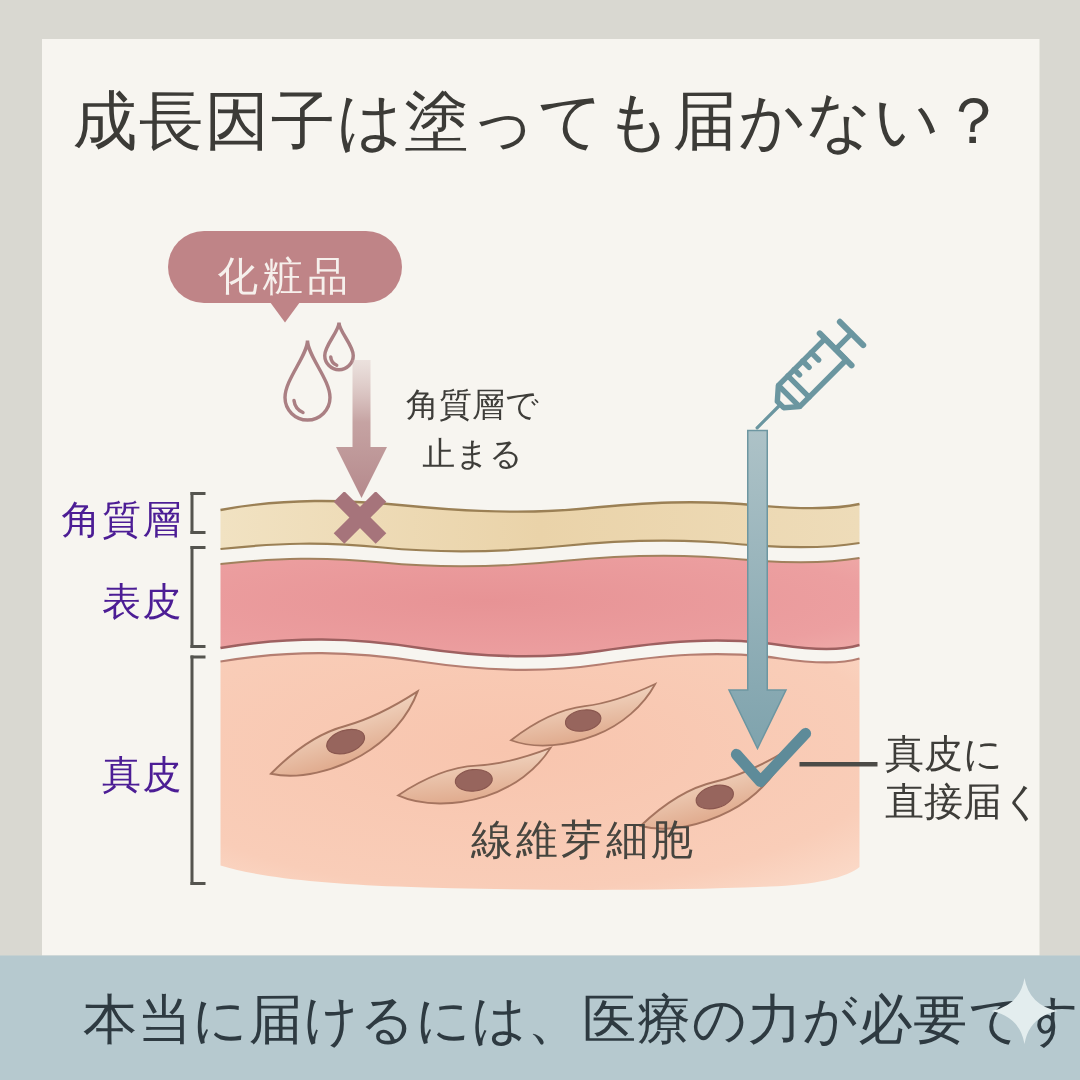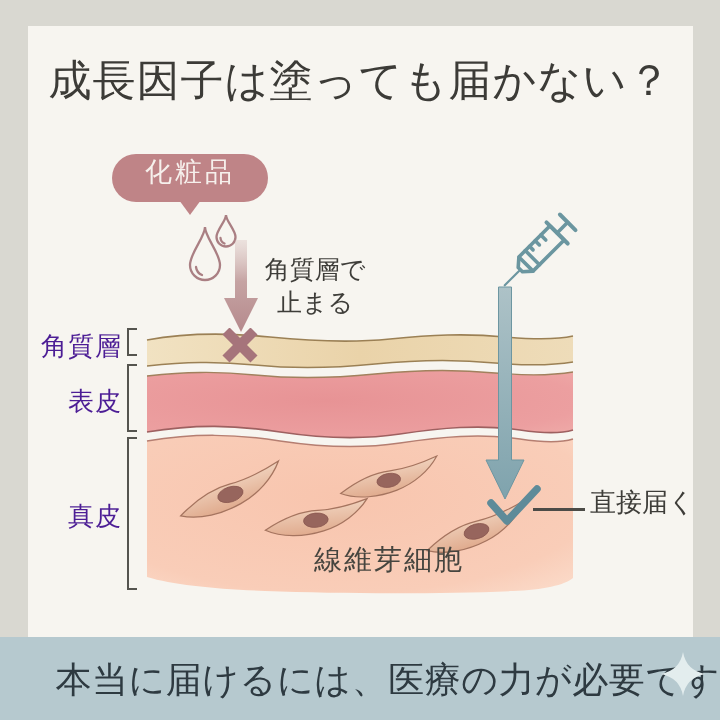--- a/index.html
+++ b/index.html
@@ -7,33 +7,33 @@
   body { font-family:"Liberation Serif","DejaVu Serif",serif; position:relative; }
 
   .frame { position:absolute; inset:0; width:720px; height:720px; background:#d9d8d1; overflow:hidden; }
   .card  { position:absolute; left:28px; top:26px; right:27px; bottom:83px; background:#f7f5f0; }
 
   .title { position:absolute; left:0; right:0; top:52px; text-align:center;
            font-size:43px; font-weight:500; color:#3c3b37; letter-spacing:1px; }
 
   
   .pill { position:absolute; height:48px; border-radius:24px; display:flex;
-          align-items:flex-start; justify-content:center; color:#f6f0ec;
+          align-items:flex-end; justify-content:center; color:#f6f0ec;
           font-size:27px; font-weight:500; letter-spacing:3px; }
   .pill::after { content:""; position:absolute; top:100%; left:50%; margin-top:-2px;
           transform:translateX(-50%); border:11px solid transparent; border-bottom:none; }
   .pill-cosmetics { left:112px; top:154px; width:156px; background:#bf8487; }
   .pill-cosmetics::after { border-top:15px solid #bf8487; }
   .pill-medical { left:435px; top:154px; width:166px; background:#7aa1ab; }
   .pill-medical::after { border-top:15px solid #7aa1ab; }
 
   .abs { position:absolute; }
 
   .note-left  { left:257px; top:253px; width:116px; text-align:center;
-                font-size:25px; line-height:33px; color:#3e3d39; }
+                font-size:22px; line-height:33px; color:#3e3d39; }
   .note-right { left:590px; top:487px; font-size:26px; line-height:32px; color:#3e3d39; }
 
   .connector { left:533px; top:508px; width:52px; height:2.5px; background:#4c4b47; }
 
   .layer-label { width:82px; text-align:right; font-size:26px; color:#4c1d95; letter-spacing:1px; }
   .lbl-1 { left:40px; top:329px; }
   .lbl-2 { left:40px; top:384px; }
   .lbl-3 { left:40px; top:499px; }
 
   .bracket { left:127px; width:10px; border:2px solid #55544f; border-right:none; }
@@ -173,20 +173,21 @@
     </defs>
     <path d="M19.5,1 L32.5,1 L32.5,174 L45,174 L26,213 L7,174 L19.5,174 Z" fill="url(#gM)" stroke="#6d96a1" stroke-width="1"></path>
   </svg>
 
   <svg class="abs" style="left:486px;top:484px" width="56" height="44" viewBox="0 0 56 44">
     <path d="M5,19 L21,37 L51,5" fill="none" stroke="#5e8b99" stroke-width="7.5" stroke-linecap="round" stroke-linejoin="round"></path>
   </svg>
 
   <div class="abs connector"></div>
   <div class="abs note-right">
+    <div>真皮に</div>
     <div>直接届く</div>
   </div>
 
   <div class="abs layer-label lbl-1">角質層</div>
   <div class="abs layer-label lbl-3">真皮</div>
   <div class="abs layer-label lbl-2">表皮</div>
   <div class="abs bracket br-1"></div>
   <div class="abs bracket br-2"></div>
   <div class="abs bracket br-3"></div>
 

